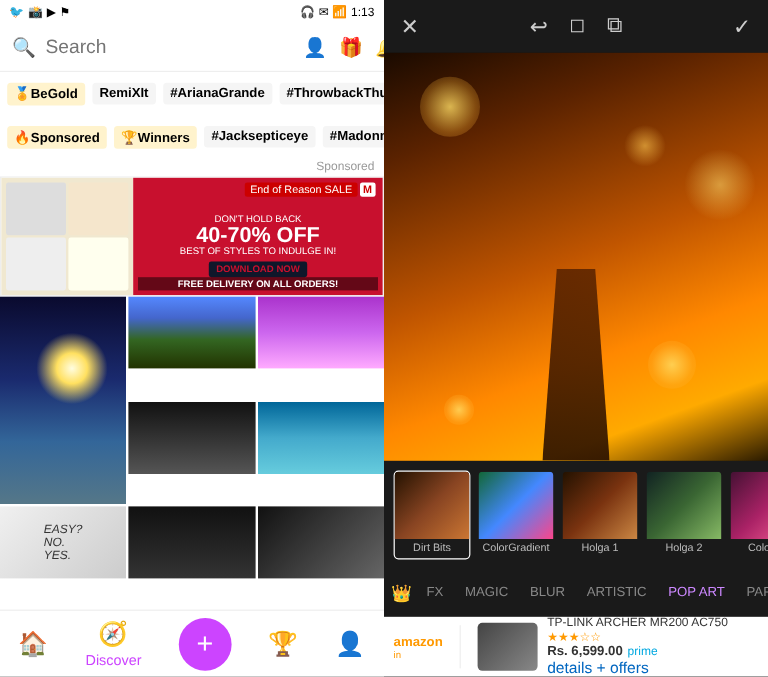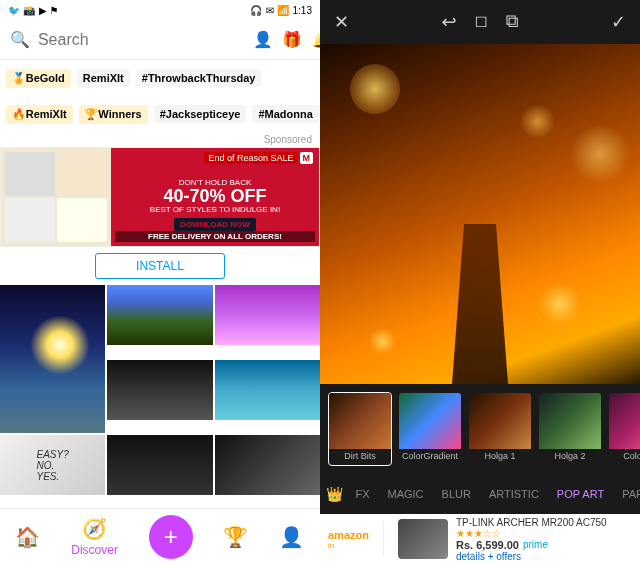--- a/index.html
+++ b/index.html
@@ -365,24 +365,25 @@
     <div class="search-bar-icons">
       <span style="font-size:16px;cursor:pointer;">👤</span>
       <span style="font-size:16px;cursor:pointer;">🎁</span>
       <span style="font-size:16px;cursor:pointer;">🔔</span>
     </div>
   </div>
 
   <div class="tags-row">
     <span class="tag" style="background:#fff3cd;">🏅BeGold</span>
     <span class="tag">RemiXIt</span>
+    <span class="tag">#ArianaGrande</span>
     <span class="tag">#ThrowbackThursday</span>
   </div>
   <div class="tags-row">
-    <span class="tag" style="background:#fff3cd;">🔥RemiXIt</span>
+    <span class="tag" style="background:#fff3cd;">🔥Sponsored</span>
     <span class="tag" style="background:#fff3cd;">🏆Winners</span>
     <span class="tag">#Jacksepticeye</span>
     <span class="tag">#Madonna</span>
 
   </div>
 
   <div class="sponsored-label">Sponsored</div>
 
   <div class="ad-banner">
     <div class="ad-content">
@@ -399,23 +400,20 @@
         </div>
         <div style="color:white;font-size:8px;margin-top:14px;">DON'T HOLD BACK</div>
         <div class="ad-discount">40-70% OFF</div>
         <div class="ad-text">BEST OF STYLES TO INDULGE IN!</div>
         <div style="background:#0f172a;color:#c8102e;font-size:8px;font-weight:bold;padding:2px 6px;margin-top:4px;border-radius:2px;">DOWNLOAD NOW</div>
         <div style="position:absolute;bottom:4px;left:4px;right:4px;background:rgba(0,0,0,0.5);color:white;font-size:8px;text-align:center;padding:1px;font-weight:bold;">FREE DELIVERY ON ALL ORDERS!</div>
       </div>
     </div>
   </div>
 
-  <div class="install-btn">
-    <button>INSTALL</button>
-  </div>
 
   <div class="image-grid">
     <div class="grid-cell tall img-sky" style="background:linear-gradient(180deg,#0a0a2e 0%,#1a2a6e 40%,#336699 70%,#557788 100%);display:flex;align-items:center;justify-content:center;">
       <div style="width:60px;height:60px;background:radial-gradient(circle,#fffde0 0%,#ffe060 30%,transparent 70%);border-radius:50%;position:absolute;top:30px;left:30px;"></div>
     </div>
     <div class="grid-cell img-float" style="background:linear-gradient(180deg,#5588ff 0%,#4466cc 30%,#336622 60%,#223300 100%);height:60px;"></div>
     <div class="grid-cell img-purple" style="background:linear-gradient(180deg,#aa33cc 0%,#cc66ee 50%,#ffaaff 100%);height:60px;"></div>
     <div class="grid-cell img-bw" style="background:linear-gradient(180deg,#111 0%,#555 100%);height:60px;"></div>
     <div class="grid-cell img-uw" style="background:linear-gradient(180deg,#006699 0%,#44aacc 50%,#66ccdd 100%);height:60px;"></div>
     <div class="grid-cell img-text" style="background:linear-gradient(135deg,#f0f0f0 0%,#ccc 100%);height:60px;display:flex;align-items:center;justify-content:center;font-style:italic;font-size:10px;color:#333;">EASY?<br>NO.<br>YES.</div>
@@ -506,17 +504,17 @@
     </div>
     <div style="width:1px;height:36px;background:#eee;margin:0 6px;"></div>
     <div class="router-img"></div>
     <div class="amazon-product">
       <span class="amazon-product-name">TP-LINK ARCHER MR200 AC750</span>
       <span class="stars">★★★☆☆</span>
       <div style="display:flex;gap:4px;align-items:center;">
         <span class="amazon-price">Rs. 6,599.00</span>
         <span class="prime">prime</span>
       </div>
-      <span style="font-size:10px;color:#0066c0;">details + offers</span>
+      <span style="font-size:13px;color:#0066c0;">details + offers</span>
     </div>
   </div>
 
 </div>
 
 </body></html>

